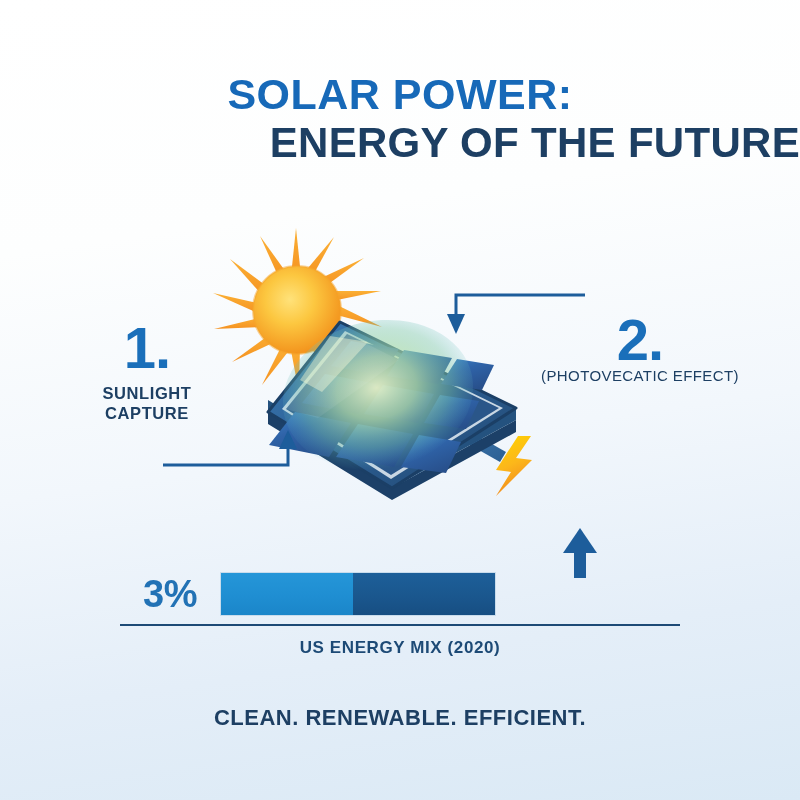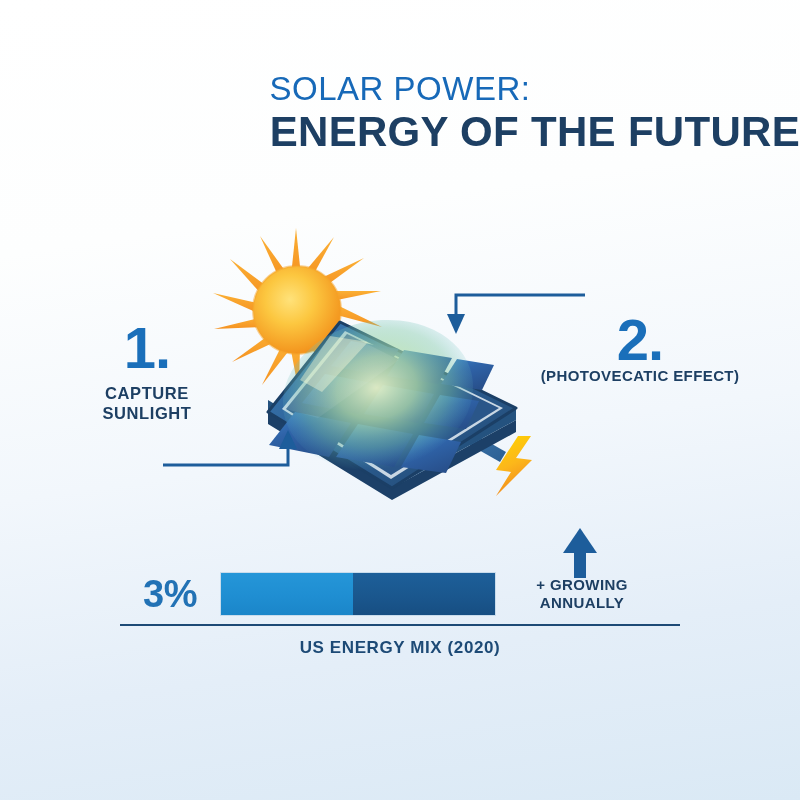--- a/index.html
+++ b/index.html
@@ -23,22 +23,22 @@
 
   
   .title-block {
     position: absolute;
     top: 72px;
     left: 0;
     width: 800px;
     text-align: center;
   }
   .title-line1 {
-    font-size: 33px;
-    font-weight: normal;
+    font-size: 43px;
+    font-weight: bold;
     letter-spacing: 0.5px;
     color: #1769b8;
     line-height: 1.06;
     white-space: nowrap;
   }
   .title-line2 {
     font-size: 42px;
     font-weight: bold;
     letter-spacing: 0.3px;
     color: #1d3f63;
@@ -62,21 +62,21 @@
   .step-label {
     font-size: 16.5px;
     font-weight: bold;
     color: #1d3f63;
     line-height: 1.22;
     letter-spacing: 0.6px;
     margin-top: 8px;
   }
   .step-sub {
     font-size: 15px;
-    font-weight: bold;
+    font-weight: normal;
     color: #1d3f63;
     letter-spacing: 0.4px;
     line-height: 1.22;
   }
   #step1 { left: 32px; top: 320px; width: 230px; }
   #step2 { left: 500px; top: 312px; width: 280px; }
 
   
   #illustration {
     position: absolute;
@@ -296,38 +296,35 @@
 
     <g>
       <rect x="574" y="548" width="12" height="30" fill="#1d5d9b"></rect>
       <path d="M580,528 L597,553 L563,553 Z" fill="#1d5d9b"></path>
     </g>
   </svg>
 
   <div class="step" id="step1">
     <div class="step-number">1.</div>
     <div class="step-label">
+      <div>SUNLIGHT</div>
       <div>CAPTURE</div>
-      <div>SUNLIGHT</div>
     </div>
   </div>
 
   <div class="step" id="step2">
     <div class="step-number">2.</div>
     <div class="step-sub">(PHOTOVECATIC EFFECT)</div>
   </div>
 
   <div class="stat-row">
     <div class="stat-percent">3%</div>
     <div class="bar-track">
       <div class="bar-seg-light"></div>
       <div class="bar-seg-dark"></div>
     </div>
-    <div class="growing-label">
-      <div>+ GROWING</div>
-      <div>ANNUALLY</div>
-    </div>
   </div>
   <div class="stat-rule"></div>
   <div class="stat-caption">US ENERGY MIX (2020)</div>
 
+  <div class="tagline">CLEAN. RENEWABLE. EFFICIENT.</div>
 
 </div>
 
 </body></html>

